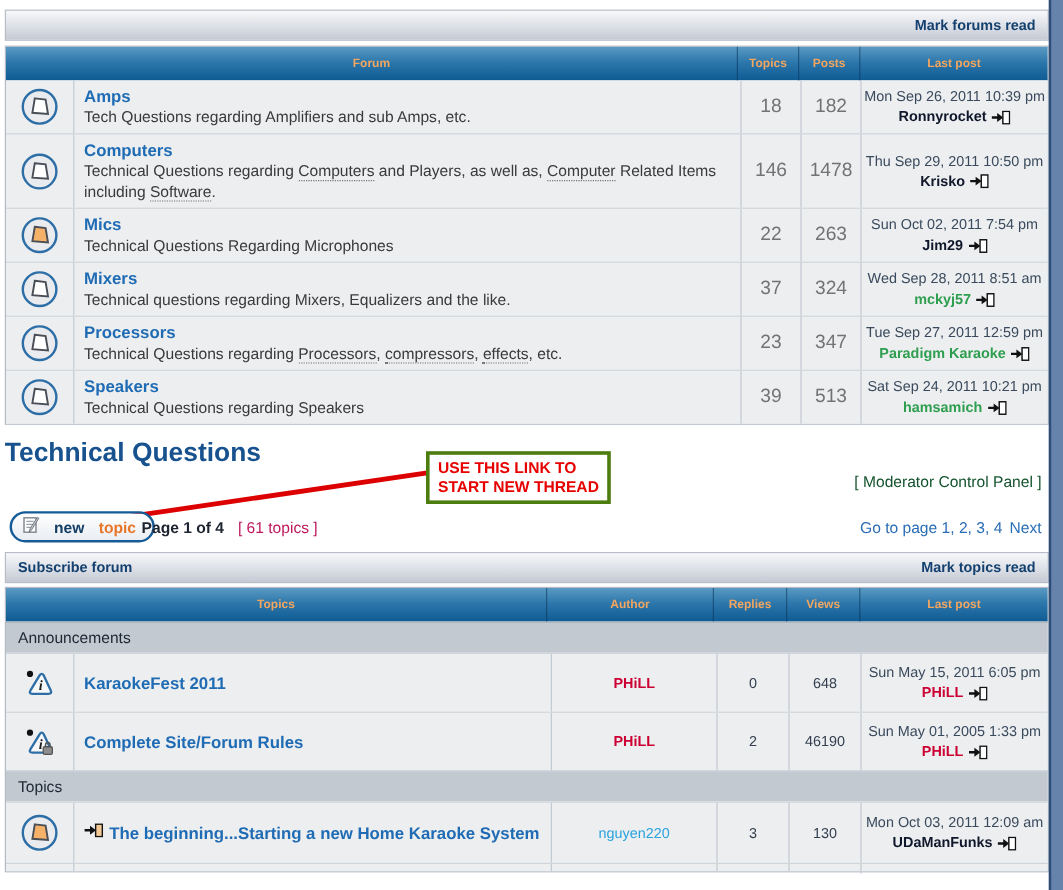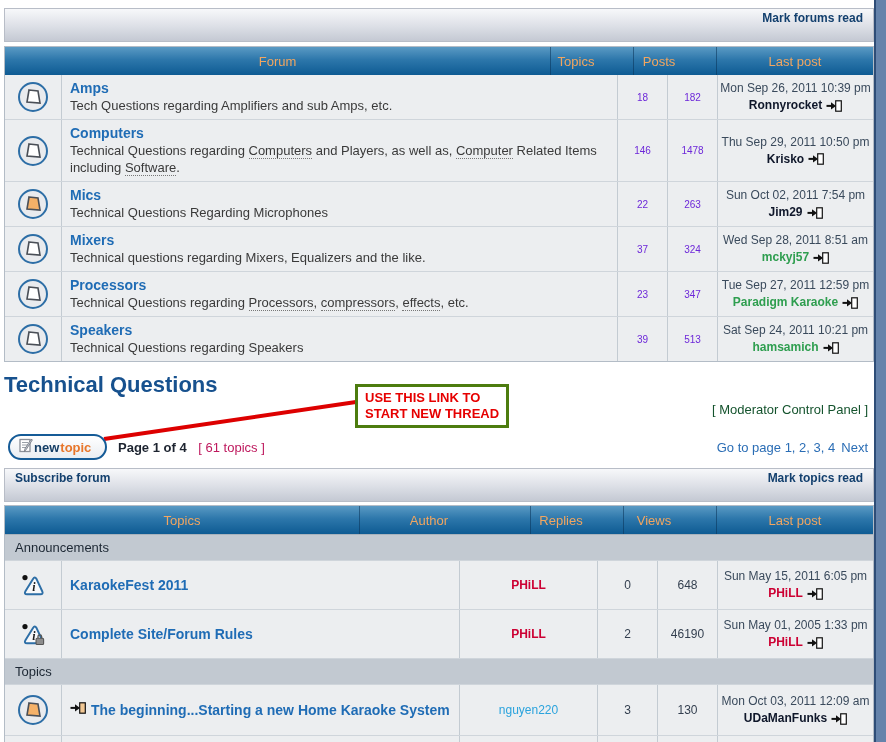--- a/index.html
+++ b/index.html
@@ -4,39 +4,39 @@
 <style>
   html,body{margin:0;padding:0;background:#ffffff;}
   body{font-family:"Liberation Sans", sans-serif;font-size:13px;color:#222;}
   #stage{position:relative;width:886px;height:742px;overflow:hidden;background:#fff;}
   #right-strip{position:absolute;top:0;right:0;width:10px;height:742px;background:#6583ab;border-left:2px solid #2e4d77;}
   #content{position:absolute;left:4px;top:8px;width:870px;}
 
   
   .util-bar{height:26px;border:1px solid #b8bdc7;box-sizing:border-box;
     background:linear-gradient(180deg,#f7f8fa 0%,#dcdfe6 55%,#c4c9d3 100%);
-    display:flex;align-items:flex-end;justify-content:space-between;padding:16px 10px;}
+    display:flex;align-items:center;justify-content:space-between;padding:4px 10px;}
   .util-bar a{color:#13406e;font-weight:bold;font-size:12px;text-decoration:none;}
 
   .gap4{height:4px;} .gap3{height:3px;}
 
   
   .tbl{border:1px solid #b3bcc6;box-sizing:border-box;}
   .thead{height:28px;display:flex;align-items:stretch;
     background:linear-gradient(180deg,#5a9ac4 0%,#2d77ab 45%,#0e5b93 100%);}
   .thead .hc{display:flex;align-items:center;justify-content:center;
-    color:#f2a660;font-weight:normal;font-size:13px;margin-left:32px;}
+    color:#f2a660;font-weight:bold;font-size:10px;}
   .thead .hc + .hc{border-left:1px solid rgba(9,51,87,0.55);}
   .row{display:flex;align-items:stretch;background:#eceef0;}
   .row + .row, .secbar + .row, .row + .secbar{border-top:1px solid #cfd5db;}
   .cell{display:flex;align-items:center;justify-content:center;box-sizing:border-box;}
   .cell + .cell{border-left:1px solid #c3cbd2;}
   .c-icon{width:56px;flex:0 0 56px;}
   .c-main{flex:1 1 auto;flex-direction:column;align-items:flex-start;justify-content:center;padding:5px 8px;}
-  .c-n50{width:50px;flex:0 0 50px;font-size:10px;color:#6d28d9;}
+  .c-n50{width:50px;flex:0 0 50px;font-size:16px;color:#737373;}
   .c-n60{width:60px;flex:0 0 60px;font-size:12px;color:#333f4f;}
   .c-author{width:138px;flex:0 0 138px;font-size:12px;}
   .c-last{width:156px;flex:0 0 156px;flex-direction:column;justify-content:center;
     font-size:12px;color:#3a4a5c;line-height:17px;text-align:left;padding:4px 2px;}
   .forum-link{color:#1f6cb5;font-weight:bold;font-size:14px;text-decoration:none;line-height:17px;}
   .desc{font-size:13px;color:#3a3a3a;line-height:17px;}
   .dotted{border-bottom:1px dotted #777;}
   .byline{white-space:nowrap;display:flex;align-items:center;gap:4px;justify-content:center;}
   .uname{font-weight:bold;text-decoration:none;font-size:12px;}
   .u-lightblue{color:#0f172a;} .u-green{color:#2e9e4f;} .u-red{color:#cc0033;}
@@ -47,21 +47,21 @@
   .sliver{height:6px;display:flex;background:#eceef0;border-top:1px solid #cfd5db;}
   .sliver .cell{border-left:1px solid #c3cbd2;}
 
   
   #mid{position:relative;height:106px;}
   #page-heading{position:absolute;left:0;top:10px;margin:0;font-size:22px;font-weight:bold;color:#17518e;}
   #annotation-box{position:absolute;left:351px;top:22px;background:#fff;border:3px solid #4d7c0f;
     padding:3px 7px;color:#e60000;font-weight:bold;font-size:13px;line-height:16px;white-space:nowrap;}
   #mod-link{position:absolute;right:6px;top:40px;color:#14532d;font-size:13px;text-decoration:none;}
   #arrow-svg{position:absolute;left:0;top:0;width:870px;height:106px;pointer-events:none;}
-  #new-topic-btn{position:absolute;left:4px;top:72px;height:26px;display:inline-flex;align-items:center;gap:0;
+  #new-topic-btn{position:absolute;left:4px;top:72px;height:26px;display:inline-flex;align-items:center;gap:11px;
     padding:0 14px 0 9px;border:2px solid #155b97;border-radius:14px;box-sizing:border-box;
     background:linear-gradient(180deg,#ffffff,#e9edf2);cursor:pointer;text-decoration:none;}
   #new-topic-btn .w1{color:#153e66;font-weight:bold;font-size:13px;}
   #new-topic-btn .w2{color:#e8762a;font-weight:bold;font-size:13px;margin-left:1px;}
   #page-info{position:absolute;left:114px;top:78px;font-size:13px;}
   #page-info .pi{font-weight:bold;color:#1d2430;}
   #page-info .tc{color:#be185d;margin-left:8px;}
   #goto-page{position:absolute;right:6px;top:78px;font-size:13px;color:#2a6db5;}
   #goto-page a{color:#2a6db5;text-decoration:none;}
   #goto-page .nxt{margin-left:6px;}

